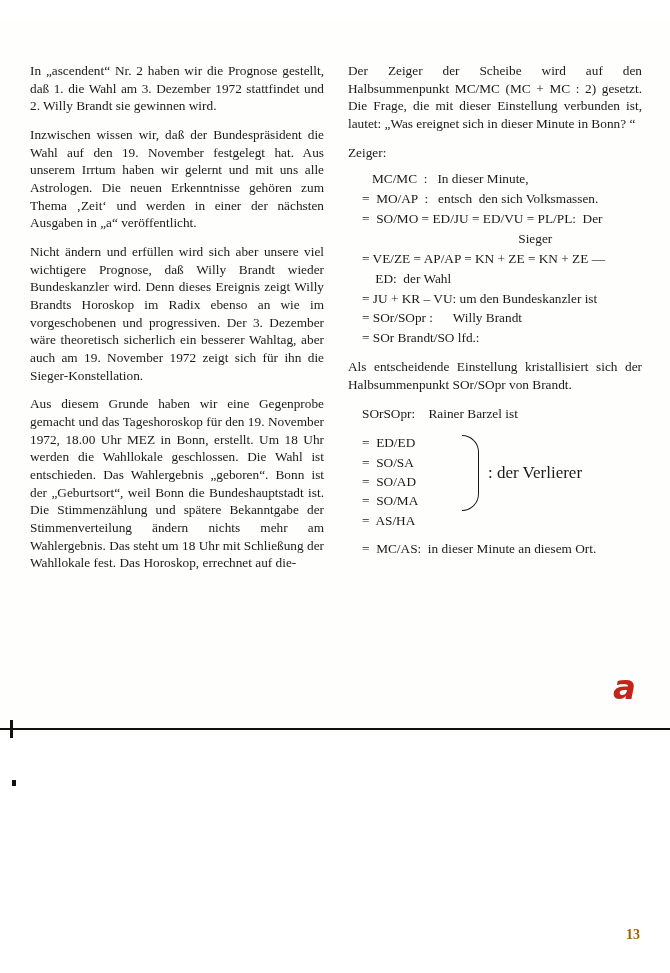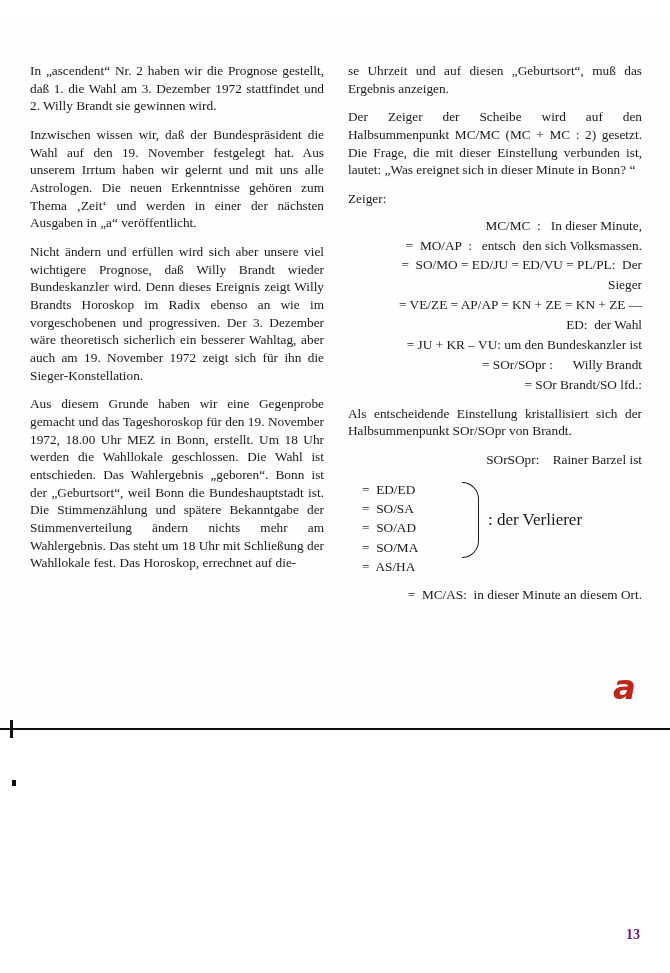--- a/index.html
+++ b/index.html
@@ -45,21 +45,20 @@
   }
   .formula-block {
     margin: 0 0 10px 0;
     padding-left: 14px;
     font-size: 13.3px;
     line-height: 1.42;
   }
   .formula-line {
     white-space: pre-wrap;
     margin-bottom: 1px;
-    text-align: right;
   }
   .brace-group {
     position: relative;
     padding-left: 14px;
     margin: 0 0 10px 0;
     font-size: 13.3px;
     line-height: 1.45;
   }
   .brace-row {
     display: flex;
@@ -125,21 +124,21 @@
     height: 6px;
     background: #111;
   }
   .page-number {
     position: absolute;
     right: 30px;
     bottom: 30px;
     font-family: "Liberation Serif", serif;
     font-weight: bold;
     font-size: 14px;
-    color: #701a75;
+    color: #a16207;
   }
   .lower-blank {
     position: absolute;
     left: 0;
     top: 710px;
     width: 670px;
     height: 263px;
     background: #ffffff;
   }
 </style>
@@ -151,21 +150,20 @@
   <div class="columns">
 
     <div class="col">
       <p>In „ascendent“ Nr. 2 haben wir die Prognose gestellt, daß 1. die Wahl am 3. Dezember 1972 stattfindet und 2. Willy Brandt sie gewinnen wird.</p>
       <p>Inzwischen wissen wir, daß der Bundespräsident die Wahl auf den 19. November festgelegt hat. Aus unserem Irrtum haben wir gelernt und mit uns alle Astrologen. Die neuen Erkenntnisse gehören zum Thema ‚Zeit‘ und werden in einer der nächsten Ausgaben in „a“ veröffentlicht.</p>
       <p>Nicht ändern und erfüllen wird sich aber unsere viel wichtigere Prognose, daß Willy Brandt wieder Bundeskanzler wird. Denn dieses Ereignis zeigt Willy Brandts Horoskop im Radix ebenso an wie im vorgeschobenen und progressiven. Der 3. Dezember wäre theoretisch sicherlich ein besserer Wahltag, aber auch am 19. November 1972 zeigt sich für ihn die Sieger-Konstellation.</p>
       <p>Aus diesem Grunde haben wir eine Gegenprobe gemacht und das Tageshoroskop für den 19. November 1972, 18.00 Uhr MEZ in Bonn, erstellt. Um 18 Uhr werden die Wahllokale geschlossen. Die Wahl ist entschieden. Das Wahlergebnis „geboren“. Bonn ist der „Geburtsort“, weil Bonn die Bundeshauptstadt ist. Die Stimmenzählung und spätere Bekanntgabe der Stimmenverteilung ändern nichts mehr am Wahlergebnis. Das steht um 18 Uhr mit Schließung der Wahllokale fest. Das Horoskop, errechnet auf die-</p>
     </div>
 
     <div class="col">
-      <p>se Uhrzeit und auf diesen „Geburtsort“, muß das Ergebnis anzeigen.</p>
       <p>Der Zeiger der Scheibe wird auf den Halbsummenpunkt MC/MC (MC + MC : 2) gesetzt. Die Frage, die mit dieser Einstellung verbunden ist, lautet: „Was ereignet sich in dieser Minute in Bonn? “</p>
       <p class="tight">Zeiger:</p>
 
       <div class="formula-block">
         <div class="formula-line">   MC/MC  :   In dieser Minute,</div>
         <div class="formula-line">=  MO/AP  :   entsch  den sich Volksmassen.</div>
         <div class="formula-line">=  SO/MO = ED/JU = ED/VU = PL/PL:  Der</div>
         <div class="formula-line">                                               Sieger</div>
         <div class="formula-line">= VE/ZE = AP/AP = KN + ZE = KN + ZE —</div>
         <div class="formula-line">    ED:  der Wahl</div>

